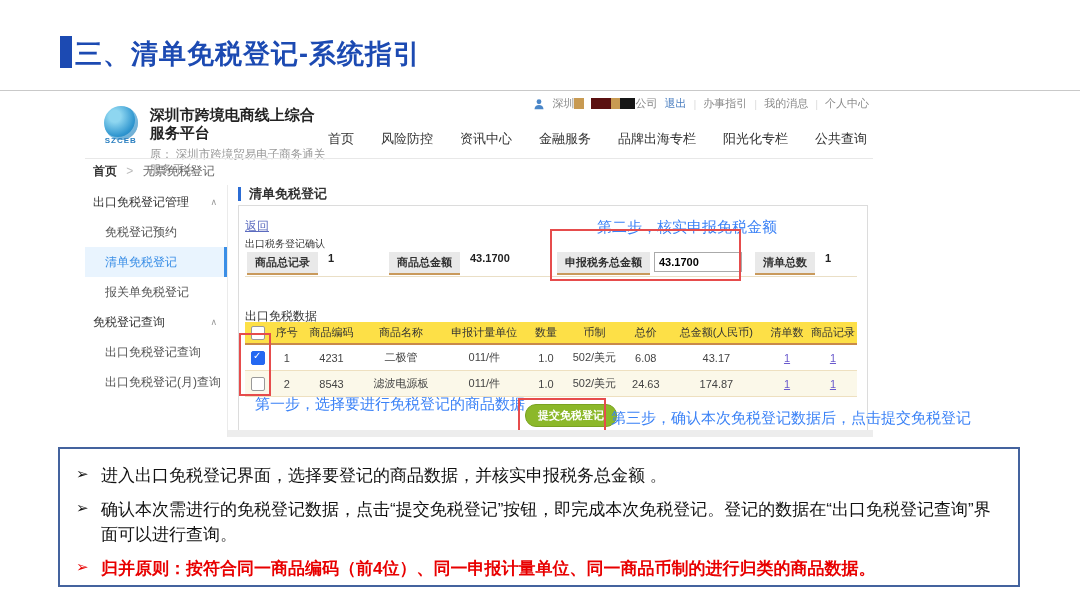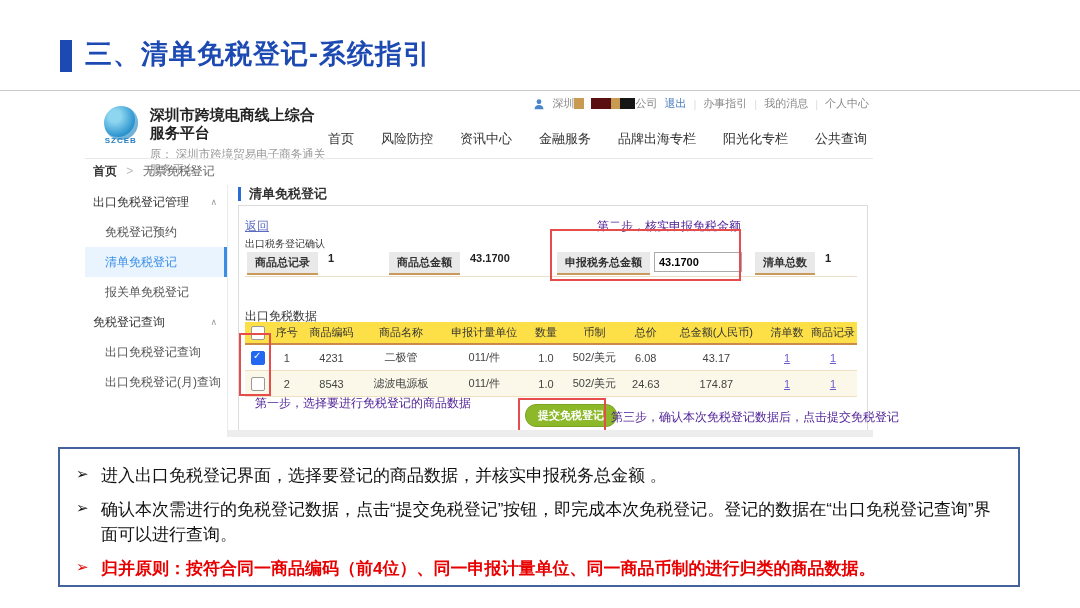--- a/index.html
+++ b/index.html
@@ -1,20 +1,20 @@
 <!DOCTYPE html>
 <html><head>
 <meta charset="utf-8">
 <style>
   html,body{margin:0;padding:0}
   body{width:1080px;height:608px;position:relative;background:#fff;overflow:hidden;
        font-family:"Liberation Sans","DejaVu Sans",sans-serif;color:#333}
 
   
-  .slide-header{position:absolute;left:60px;top:36px;display:flex;align-items:flex-end;gap:13px}
+  .slide-header{position:absolute;left:60px;top:36px;display:flex;align-items:flex-start;gap:3px}
   .title-accent{width:12px;height:32px;background:#1c4ab2}
   .slide-title{margin:0;font-size:27px;font-weight:bold;color:#1c4ab2;letter-spacing:1px}
   .top-divider{position:absolute;top:90px;left:0;width:1080px;height:1px;background:#c9c9c9}
 
   
   .shot{position:absolute;left:85px;top:94px;width:788px;height:343px;background:#fff;font-size:12px}
 
   
   .account-bar{position:absolute;top:2px;right:4px;display:flex;align-items:center;gap:7px;
                font-size:11px;color:#888;white-space:nowrap}
@@ -56,21 +56,21 @@
 
   .main-col{flex:1;position:relative}
   .page-title{position:absolute;left:10px;top:2px;font-size:13px;font-weight:bold;color:#333;
               border-left:3px solid #2b6cd4;padding-left:8px;line-height:14px}
   .gray-strip{position:absolute;left:0;right:0;bottom:0;height:7px;background:#ededed}
 
   
   .panel{position:absolute;left:10px;top:20px;width:630px;height:227px;border:1px solid #dcdcdc;
          background:#fff;box-sizing:border-box}
   .back-link{position:absolute;left:6px;top:12px;color:#5b6bbf;text-decoration:underline;font-size:12px}
-  .note{color:#4c1d95;font-size:12px;white-space:nowrap}
+  .note{color:#3b82f6;font-size:15px;white-space:nowrap}
   .step2-note{position:absolute;left:358px;top:12px}
   .confirm-title{position:absolute;left:6px;top:31px;font-size:10px;color:#333}
   .summary-row{position:absolute;left:6px;top:46px;width:612px;height:24px;border-bottom:1px solid #eadfc6}
   .field{position:absolute;top:0;display:flex;align-items:flex-start;font-size:11px}
   .f1{left:2px}.f2{left:144px}.f3{left:312px}.f4{left:510px}
   .field .flabel{background:#e9e9e9;border-bottom:2px solid #c99a5c;padding:3px 8px;font-weight:bold;
                  color:#333;text-align:center;white-space:nowrap}
   .field .fval{margin-left:10px;font-weight:bold;color:#222}
   .field input{width:78px;height:16px;margin-left:4px;border:1px solid #aaa;font-size:11px;
                font-weight:bold;padding:1px 4px;font-family:inherit}

